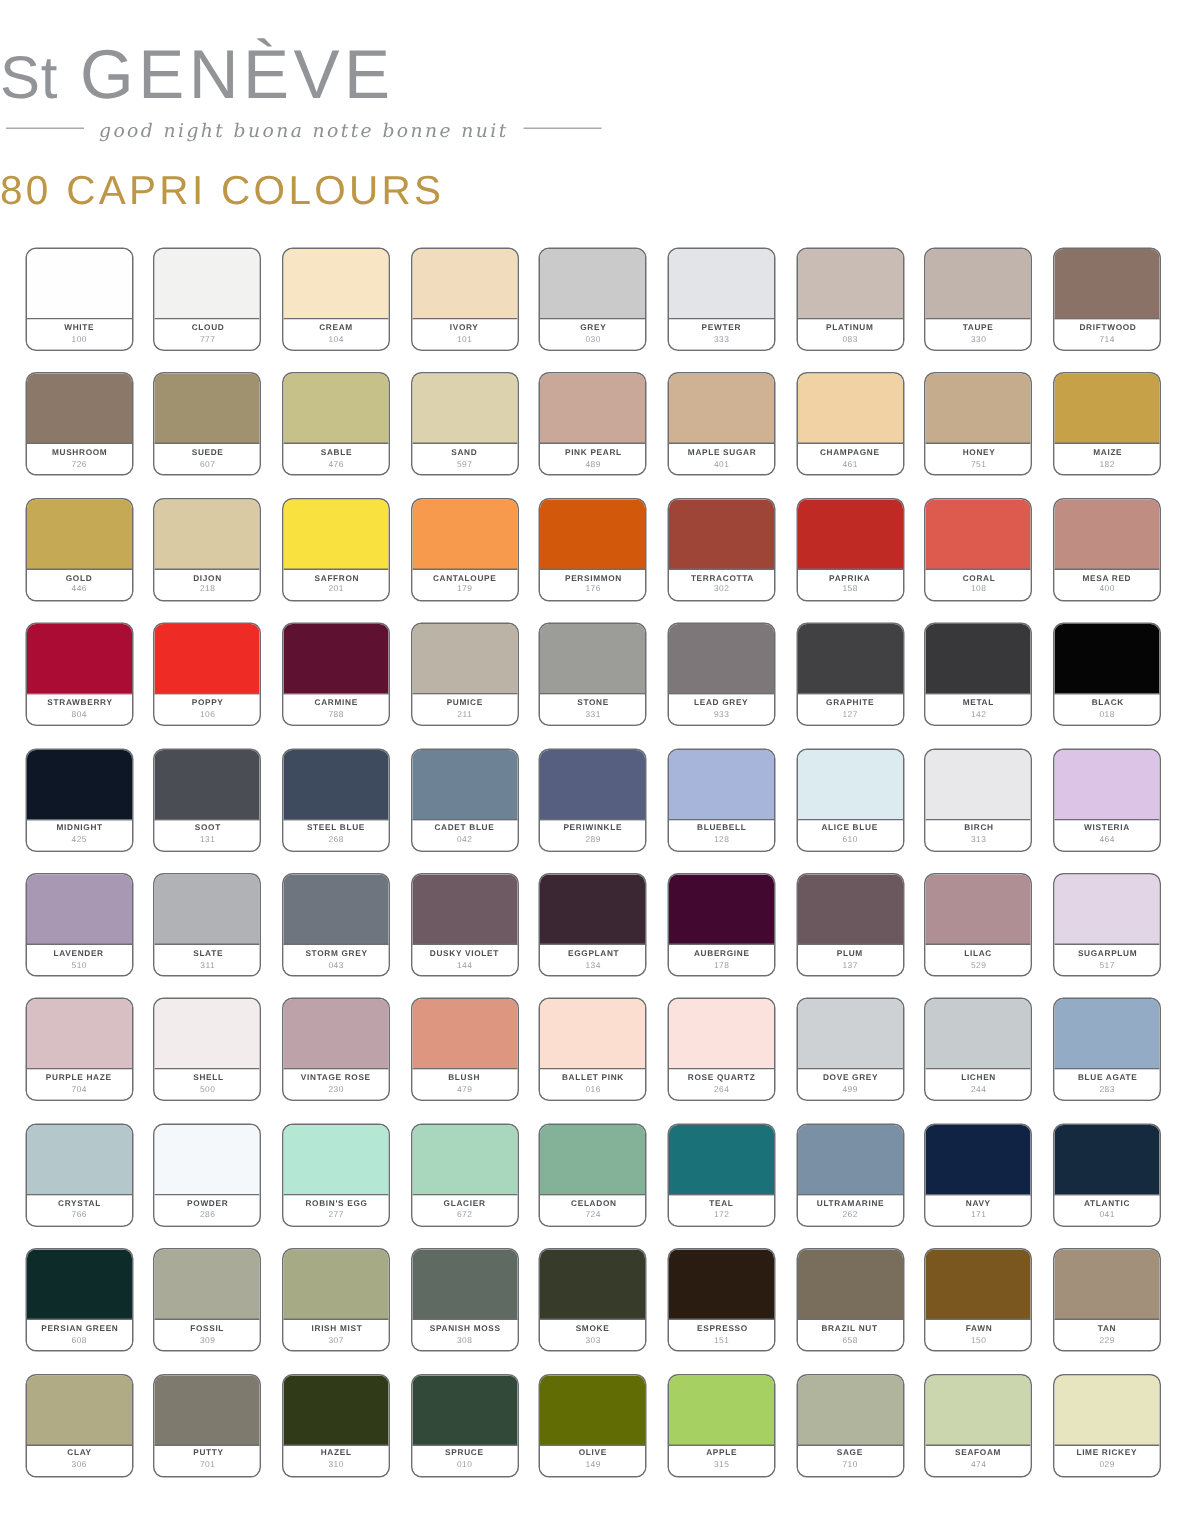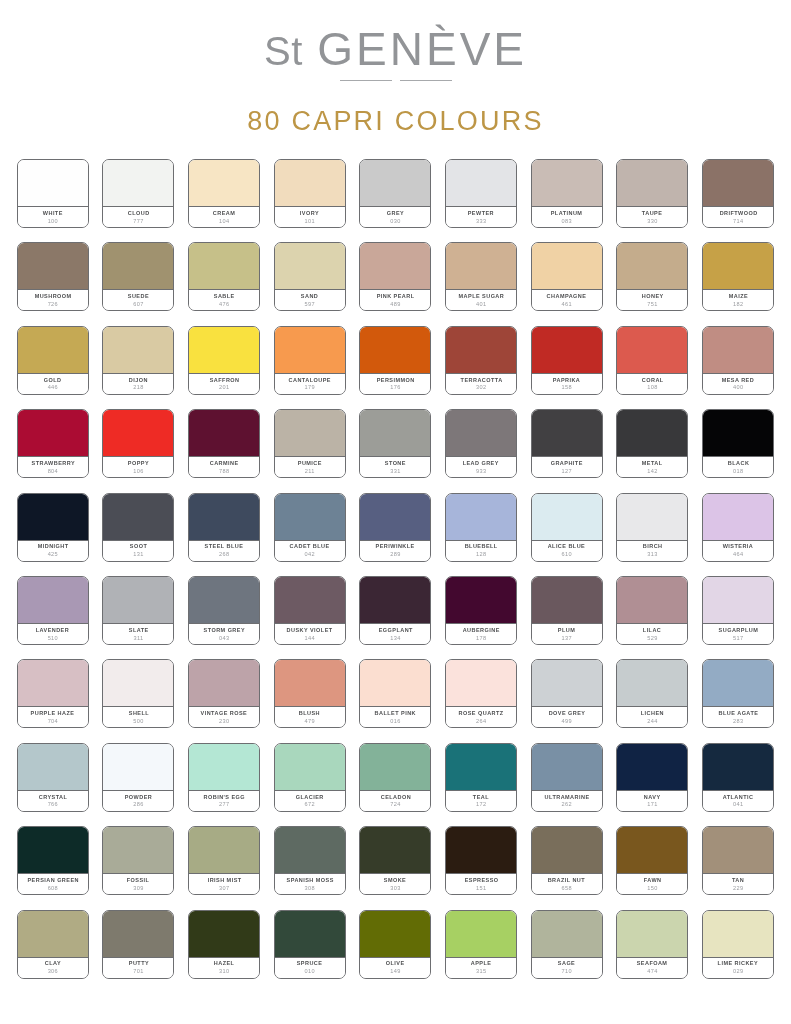--- a/index.html
+++ b/index.html
@@ -21,21 +21,20 @@
     width: 791px;
     height: 1024px;
     position: relative;
     background: #fff;
   }
 
   
   .header {
     width: 100%;
     padding-top: 26px;
-    text-align: center;
   }
   .brand {
     font-family: "Liberation Sans", sans-serif;
     font-size: 45px;
     letter-spacing: 2.0px;
     color: #929497;
     font-weight: 300;
     line-height: 1.0;
     white-space: nowrap;
   }
@@ -138,21 +137,21 @@
 <body>
 
 <div class="page">
 
   <div class="header">
     <div class="brand">
       <span class="st">St</span>
       <span class="geneve">GENÈVE</span>
     </div>
     <div>
-      <span class="tagline-rule-left"></span><span class="tagline-rule-right"></span>
+      <span class="tagline-rule-left"></span><span class="tagline">good night   buona notte   bonne nuit</span><span class="tagline-rule-right"></span>
     </div>
     <div class="subtitle">80 CAPRI COLOURS</div>
   </div>
 
   <div class="grid" id="swatch-grid">
       <div class="swatch">
         <div class="swatch-color" style="background: rgb(254, 254, 254);"></div>
         <div class="swatch-label">
           <div class="swatch-name">WHITE</div>
           <div class="swatch-code">100</div>

